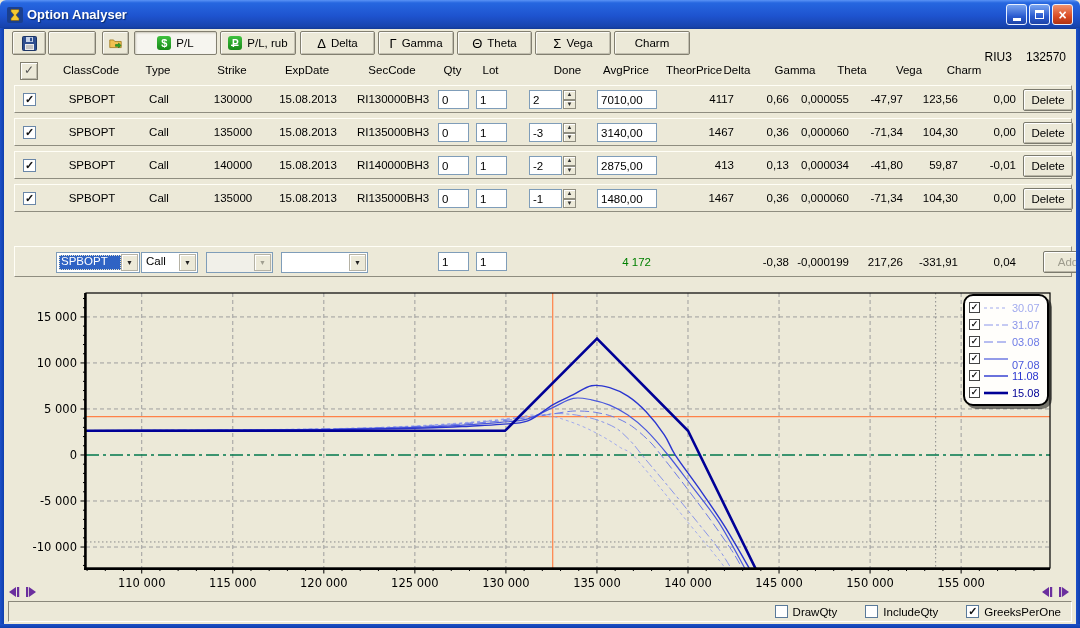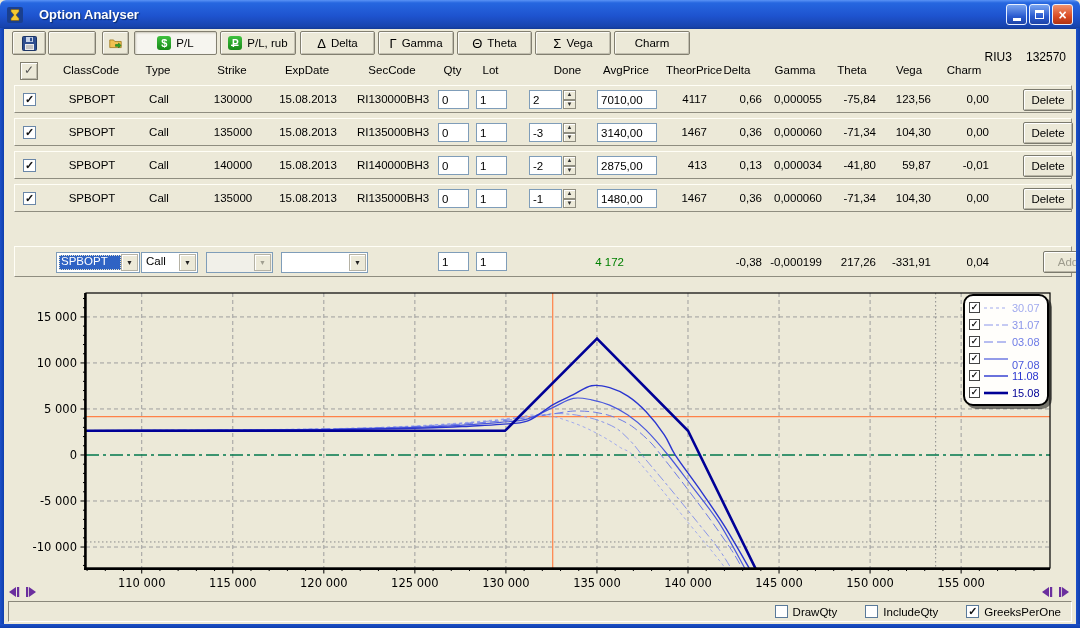--- a/index.html
+++ b/index.html
@@ -3,21 +3,21 @@
 <meta charset="utf-8">
 <style>
   html,body{margin:0;padding:0;background:#555;}
   #window{position:relative;width:1080px;height:628px;background:#ece9d8;
     font-family:"Liberation Sans",sans-serif;overflow:hidden;}
   
   .titlebar{position:absolute;left:0;top:0;width:1080px;height:29px;
     background:linear-gradient(180deg,#5a93f5 0%,#2667e0 10%,#1e53cf 55%,#1743ad 92%,#123a96 100%);
     border-radius:6px 6px 0 0;display:flex;align-items:center;}
   .title-icon{margin-left:7px;width:16px;height:16px;}
-  .title-text{color:#fff;font-weight:bold;font-size:13px;margin-left:16px;text-shadow:1px 1px 1px #0a2a6a;}
+  .title-text{color:#fff;font-weight:bold;font-size:13px;margin-left:4px;text-shadow:1px 1px 1px #0a2a6a;}
   .win-controls{position:absolute;right:7px;top:4px;display:flex;gap:2px;}
   .wbtn{width:21px;height:21px;border:1px solid #e8f0ff;border-radius:3px;box-sizing:border-box;
     display:flex;align-items:center;justify-content:center;}
   .wbtn.blue{background:linear-gradient(180deg,#7aa5f0,#2b5bd0 60%,#1c43a8);}
   .wbtn.red{background:linear-gradient(180deg,#f0926f,#da4c24 60%,#b03312);}
   .glyph-min{width:8px;height:3px;background:#fff;margin-top:10px;}
   .glyph-max{width:9px;height:9px;border:1px solid #fff;border-top:3px solid #fff;box-sizing:border-box;}
   .glyph-x{color:#fff;font-size:14px;font-weight:bold;line-height:14px;}
   .frame-l,.frame-r{position:absolute;top:28px;bottom:0;width:4px;background:linear-gradient(90deg,#1c50c8,#0f3fae);}
   .frame-l{left:0;} .frame-r{right:0;}
@@ -32,21 +32,21 @@
   .greek{font-size:13px;}
   .badge{width:14px;height:14px;border-radius:3px;background:linear-gradient(#3fc13f,#188a18);
     color:#fff;font-weight:bold;font-size:11px;display:flex;align-items:center;justify-content:center;}
   .instr{position:absolute;right:10px;top:21px;font-size:12px;display:flex;gap:14px;color:#000;}
   
   .rrow{position:absolute;left:14px;width:1058px;background:#ece9d8;border:1px solid;
     border-color:#fffef6 #8f8d80 #8f8d80 #fffef6;box-sizing:border-box;}
   .thead{position:absolute;left:14px;width:1058px;top:60px;height:23px;}
   .cell{position:absolute;top:50%;transform:translateY(-50%);font-size:11.5px;color:#000;white-space:nowrap;}
   .hc{position:absolute;top:4px;font-size:11.5px;text-align:center;color:#000;white-space:nowrap;}
-  .num{text-align:right;}
+  .num{text-align:right;margin-left:27px;}
   .c-class{left:37px;width:80px;text-align:center;}
   .c-type{left:104px;width:80px;text-align:center;}
   .c-strike{left:178px;width:80px;text-align:center;}
   .c-exp{left:243px;width:100px;text-align:center;}
   .c-sec{left:328px;width:100px;text-align:center;}
   .c-qty{left:423px;width:31px;}
   .c-lot{left:461px;width:31px;}
   .c-avg{left:582px;width:60px;}
   .c-theor{left:612px;width:80px;}
   .c-delta{left:667px;width:80px;}
@@ -220,21 +220,21 @@
       <input class="inp spin-inp" style="top: 0px;" value="2">
       <span class="sbtns">
           <span class="sb">▲</span>
           <span class="sb">▼</span>
         </span>
     </span>
     <input class="inp c-avg" value="7010,00" style="">
     <span class="cell num c-theor">4117</span>
     <span class="cell num c-delta">0,66</span>
     <span class="cell num c-gamma">0,000055</span>
-    <span class="cell num c-theta">-75,84</span>
+    <span class="cell num c-theta">-47,97</span>
     <span class="cell num c-vega">123,56</span>
     <span class="cell num c-charm">0,00</span>
     <button class="pbtn">Delete</button>
   </div>
 
   <div class="rrow trow2">
     <span class="cbx"><span>✓</span></span>
     <span class="cell c-class">SPBOPT</span>
     <span class="cell c-type">Call</span>
     <span class="cell c-strike">135000</span>

